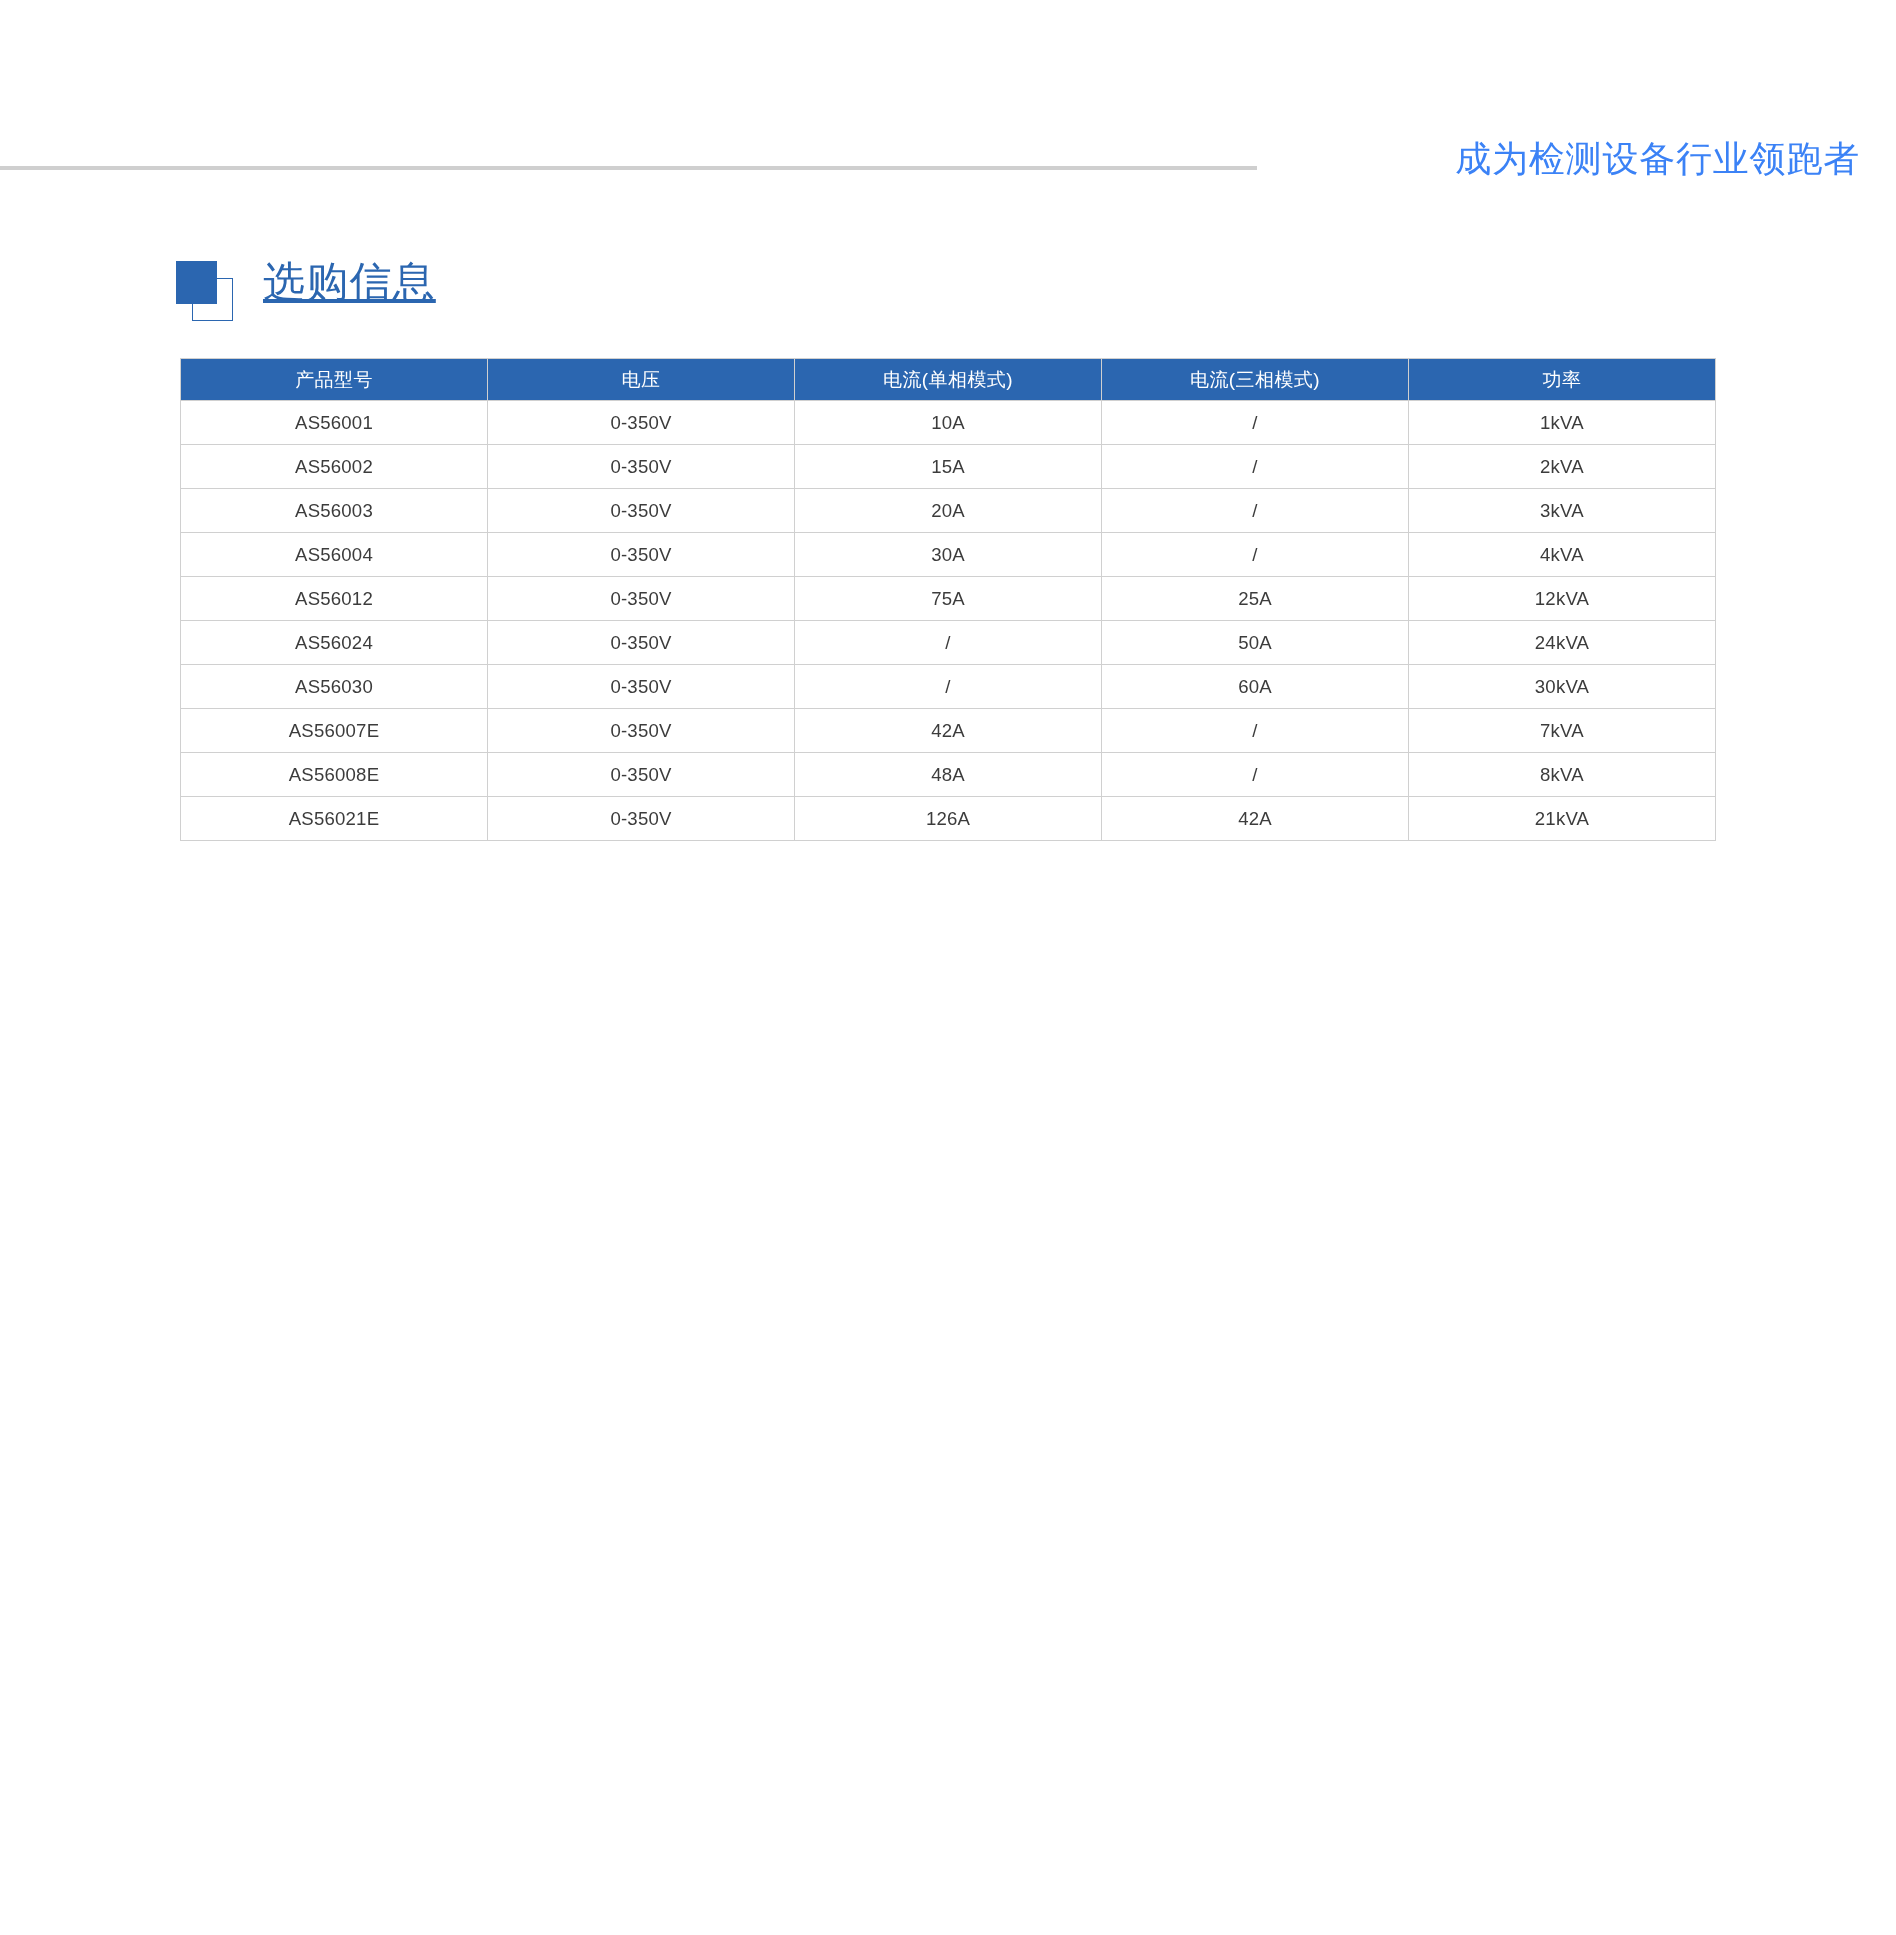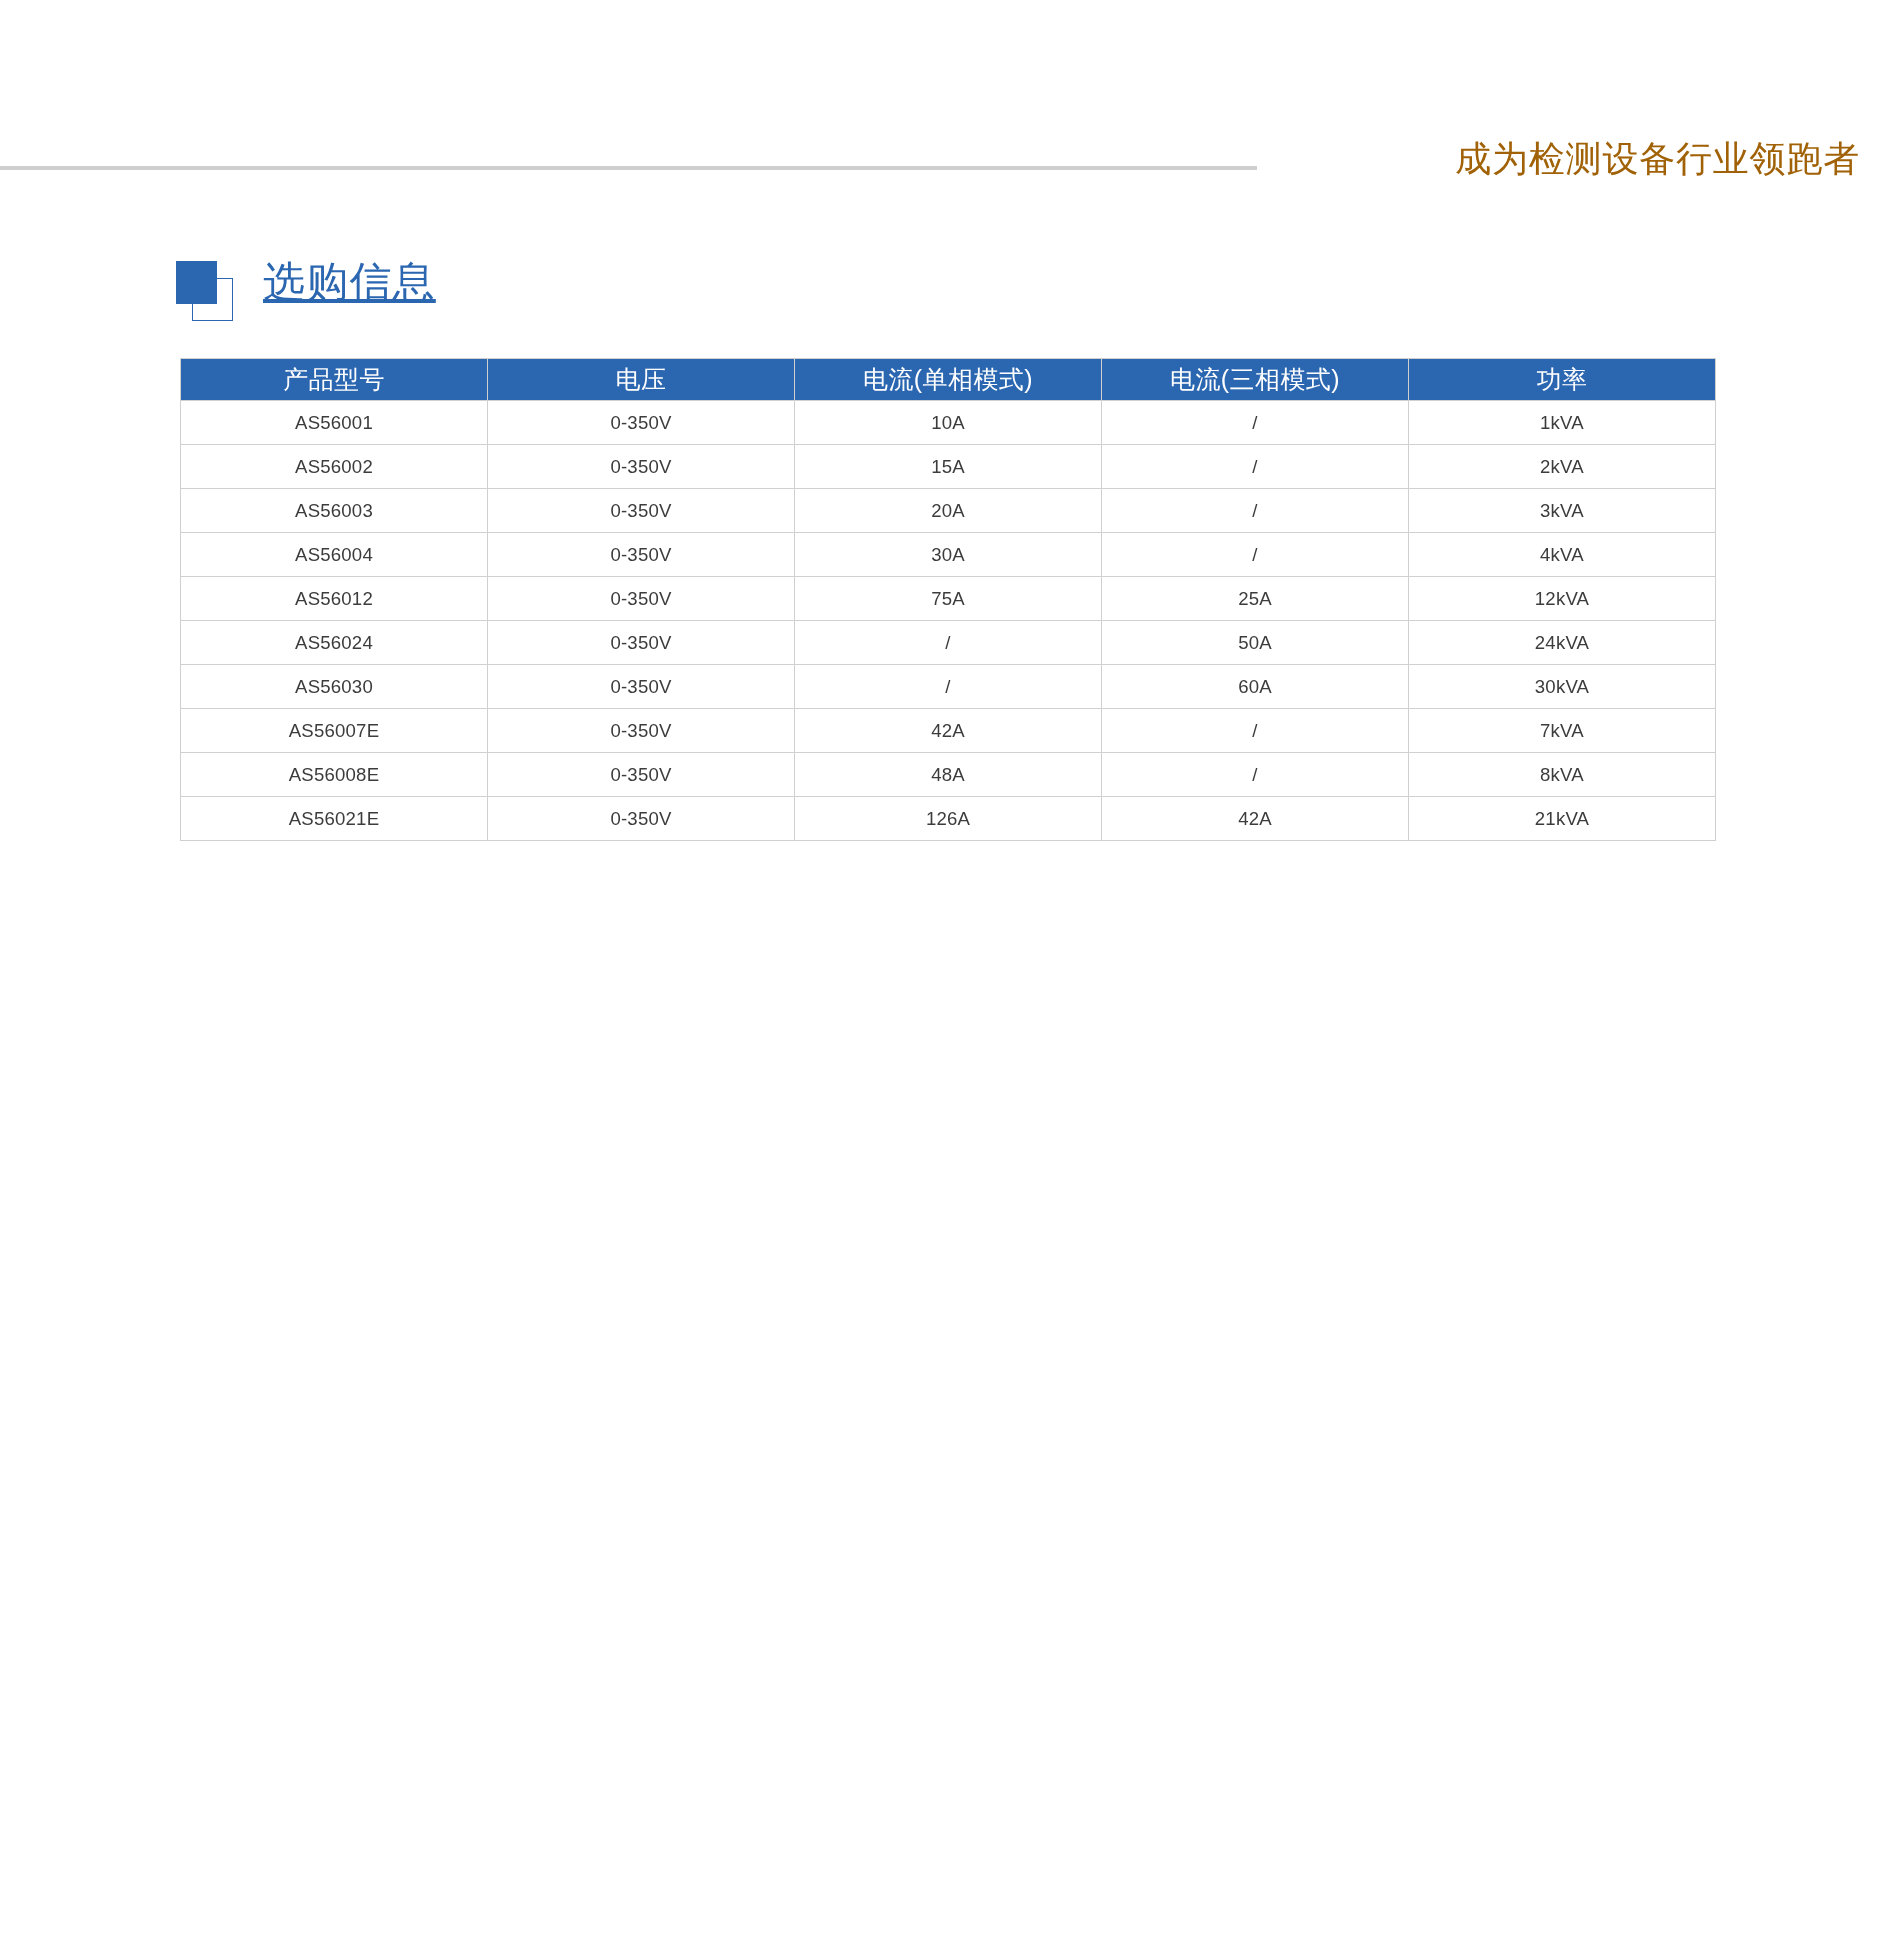--- a/index.html
+++ b/index.html
@@ -32,21 +32,21 @@
     height: 4.3px;
     background: #cfcfcf;
   }
   .header-title {
     position: absolute;
     right: 36px;
     top: 138px;
     font-size: 36px;
     line-height: 1.15;
     letter-spacing: 0.8px;
-    color: #a16207;
+    color: #3b82f6;
     font-weight: 400;
     white-space: nowrap;
   }
 
   
   .section-heading {
     position: absolute;
     left: 176px;
     top: 248px;
     height: 70px;
@@ -105,21 +105,21 @@
     border: 1.9px solid #d0d0d0;
     text-align: center;
     vertical-align: middle;
     padding: 0;
     font-weight: 400;
   }
   table.spec-table thead th {
     background: #2b66b0;
     color: #ffffff;
     height: 41px;
-    font-size: 25px;
+    font-size: 19px;
     letter-spacing: 0.4px;
     border-color: #d0d0d0;
   }
   table.spec-table tbody td {
     background: #ffffff;
     color: #3c3c3c;
     height: 43px;
     font-size: 18.6px;
     letter-spacing: 0.2px;
   }

